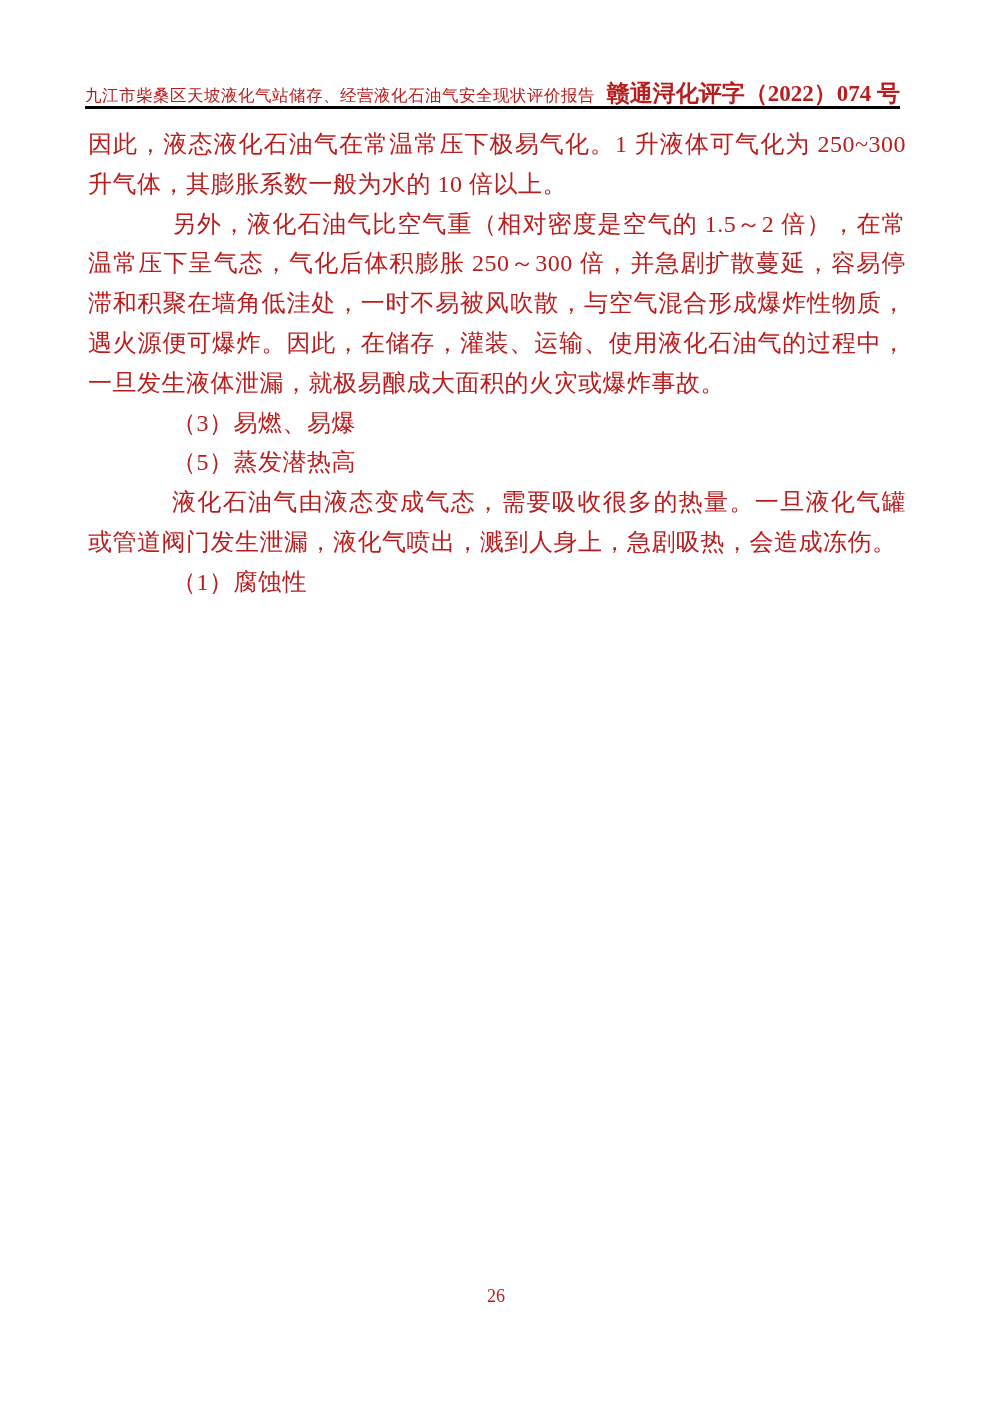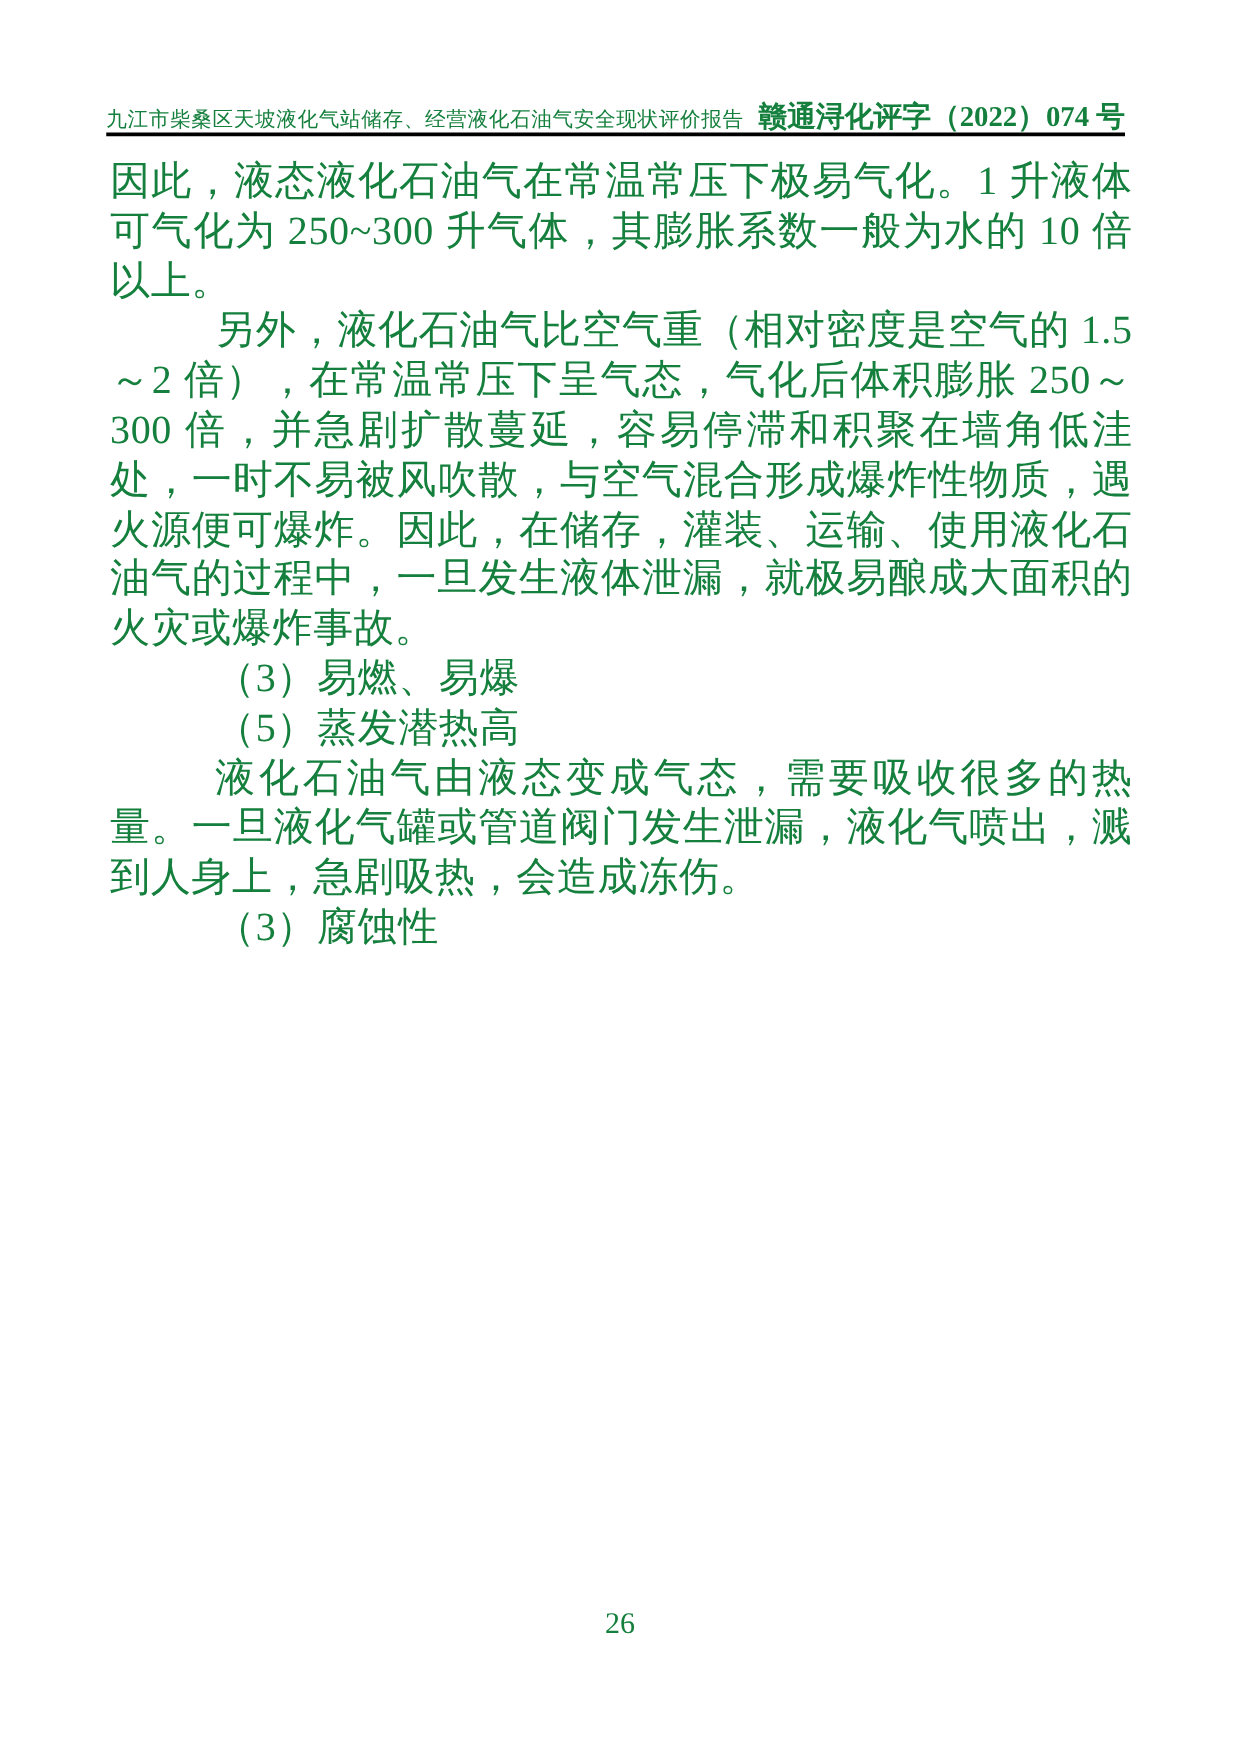--- a/index.html
+++ b/index.html
@@ -7,21 +7,21 @@
     padding: 0;
     background: #ffffff;
   }
   .page {
     position: relative;
     width: 992px;
     height: 1403px;
     background: #ffffff;
     overflow: hidden;
     font-family: "Liberation Serif", "DejaVu Serif", serif;
-    color: #15803d;
+    color: #b91c1c;
   }
   
   .header {
     position: absolute;
     left: 85px;
     top: 78px;
     width: 815px;
     display: flex;
     justify-content: space-between;
     align-items: baseline;
@@ -46,55 +46,55 @@
   }
   
   .content {
     position: absolute;
     left: 88px;
     top: 125px;
     width: 818px;
   }
   .content p {
     margin: 0;
-    font-size: 32px;
+    font-size: 24px;
     line-height: 39.8px;
     letter-spacing: 0.5px;
     text-align: justify;
   }
   .content p.indent {
     text-indent: 84px;
   }
   
   .footer {
     position: absolute;
     left: 0;
     top: 1286px;
     width: 992px;
     text-align: center;
-    font-size: 24px;
+    font-size: 18px;
   }
 </style>
 </head>
 <body>
 
 <div class="page">
 
   <div class="header">
     <span class="header-left">九江市柴桑区天坡液化气站储存、经营液化石油气安全现状评价报告</span>
     <span class="header-right">赣通浔化评字（2022）074 号</span>
   </div>
   <div class="header-rule"></div>
 
   <div class="content">
     <p>因此，液态液化石油气在常温常压下极易气化。1 升液体可气化为 250~300 升气体，其膨胀系数一般为水的 10 倍以上。</p>
     <p class="indent">另外，液化石油气比空气重（相对密度是空气的 1.5～2 倍），在常温常压下呈气态，气化后体积膨胀 250～300 倍，并急剧扩散蔓延，容易停滞和积聚在墙角低洼处，一时不易被风吹散，与空气混合形成爆炸性物质，遇火源便可爆炸。因此，在储存，灌装、运输、使用液化石油气的过程中，一旦发生液体泄漏，就极易酿成大面积的火灾或爆炸事故。</p>
     <p class="indent">（3）易燃、易爆</p>
     <p class="indent">（5）蒸发潜热高</p>
     <p class="indent">液化石油气由液态变成气态，需要吸收很多的热量。一旦液化气罐或管道阀门发生泄漏，液化气喷出，溅到人身上，急剧吸热，会造成冻伤。</p>
-    <p class="indent">（3）腐蚀性</p>
+    <p class="indent">（1）腐蚀性</p>
   </div>
 
   <div class="footer">
     <span>26</span>
   </div>
 
 </div>
 
 </body></html>

